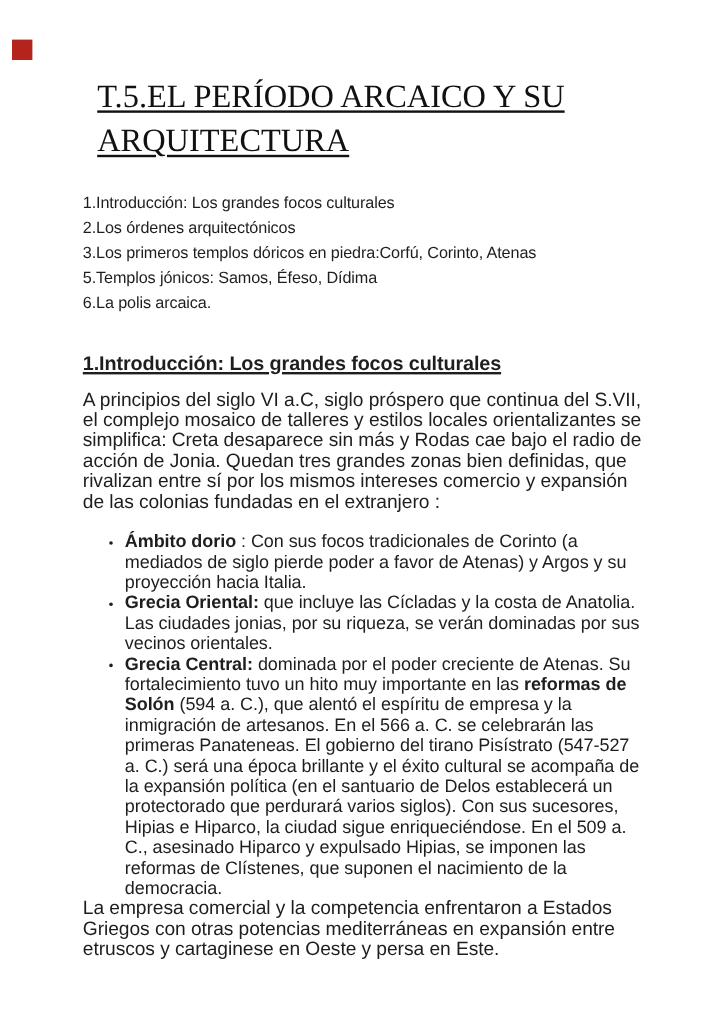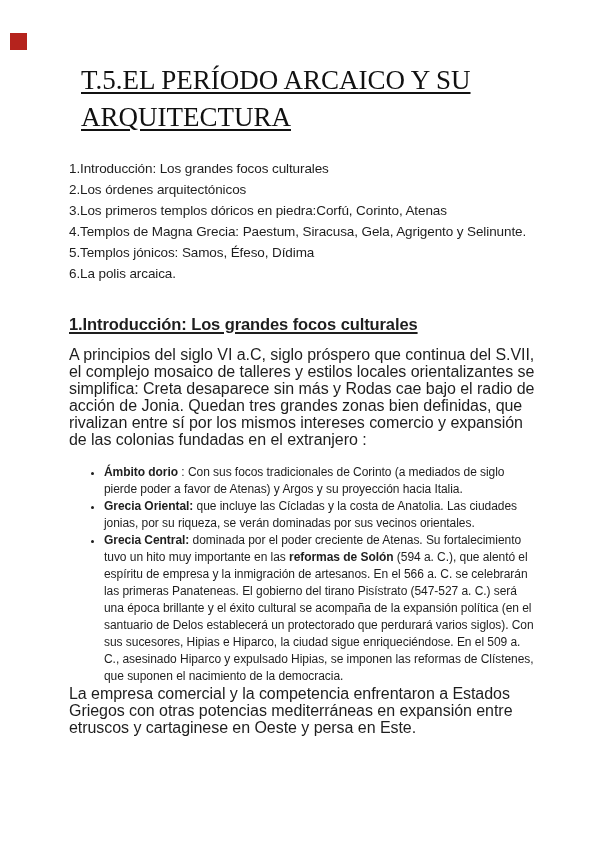--- a/index.html
+++ b/index.html
@@ -57,21 +57,21 @@
     font-size: 16px;
     line-height: 17px;
     letter-spacing: -0.05px;
   }
   .intro { margin-top: 12px; }
   ul.bullets {
     margin: 0;
     padding-left: 35px;
   }
   ul.bullets li {
-    font-size: 12px;
+    font-size: 15px;
     line-height: 17px;
     letter-spacing: -0.05px;
   }
   ul.bullets li::marker { font-size: 11px; }
   .bold { font-weight: bold; }
   .closing { margin-top: 0; }
 </style>
 </head>
 <body>
 
@@ -80,21 +80,20 @@
   <div class="corner-marker" style="background: rgb(181, 35, 29);"></div>
 
   <div class="content">
 
     <h1 class="doc-title">T.5.EL PERÍODO ARCAICO Y SU ARQUITECTURA</h1>
 
     <div class="toc">
       <div>1.Introducción: Los grandes focos culturales</div>
       <div>2.Los órdenes arquitectónicos</div>
       <div>3.Los primeros templos dóricos en piedra:Corfú, Corinto, Atenas</div>
-      <div>4.Templos de Magna Grecia: Paestum, Siracusa, Gela, Agrigento y Selinunte.</div>
       <div>5.Templos jónicos: Samos, Éfeso, Dídima</div>
       <div>6.La polis arcaica.</div>
     </div>
 
     <h2 class="section-heading">1.Introducción: Los grandes focos culturales</h2>
 
     <p class="body-text intro">A principios del siglo VI a.C, siglo próspero que continua del S.VII, el complejo mosaico de talleres y estilos locales orientalizantes se simplifica: Creta desaparece sin más y Rodas cae bajo el radio de acción de Jonia. Quedan tres grandes zonas bien definidas, que rivalizan entre sí por los mismos intereses comercio y expansión de las colonias fundadas en el extranjero :</p>
 
     <ul class="bullets">
       <li>

